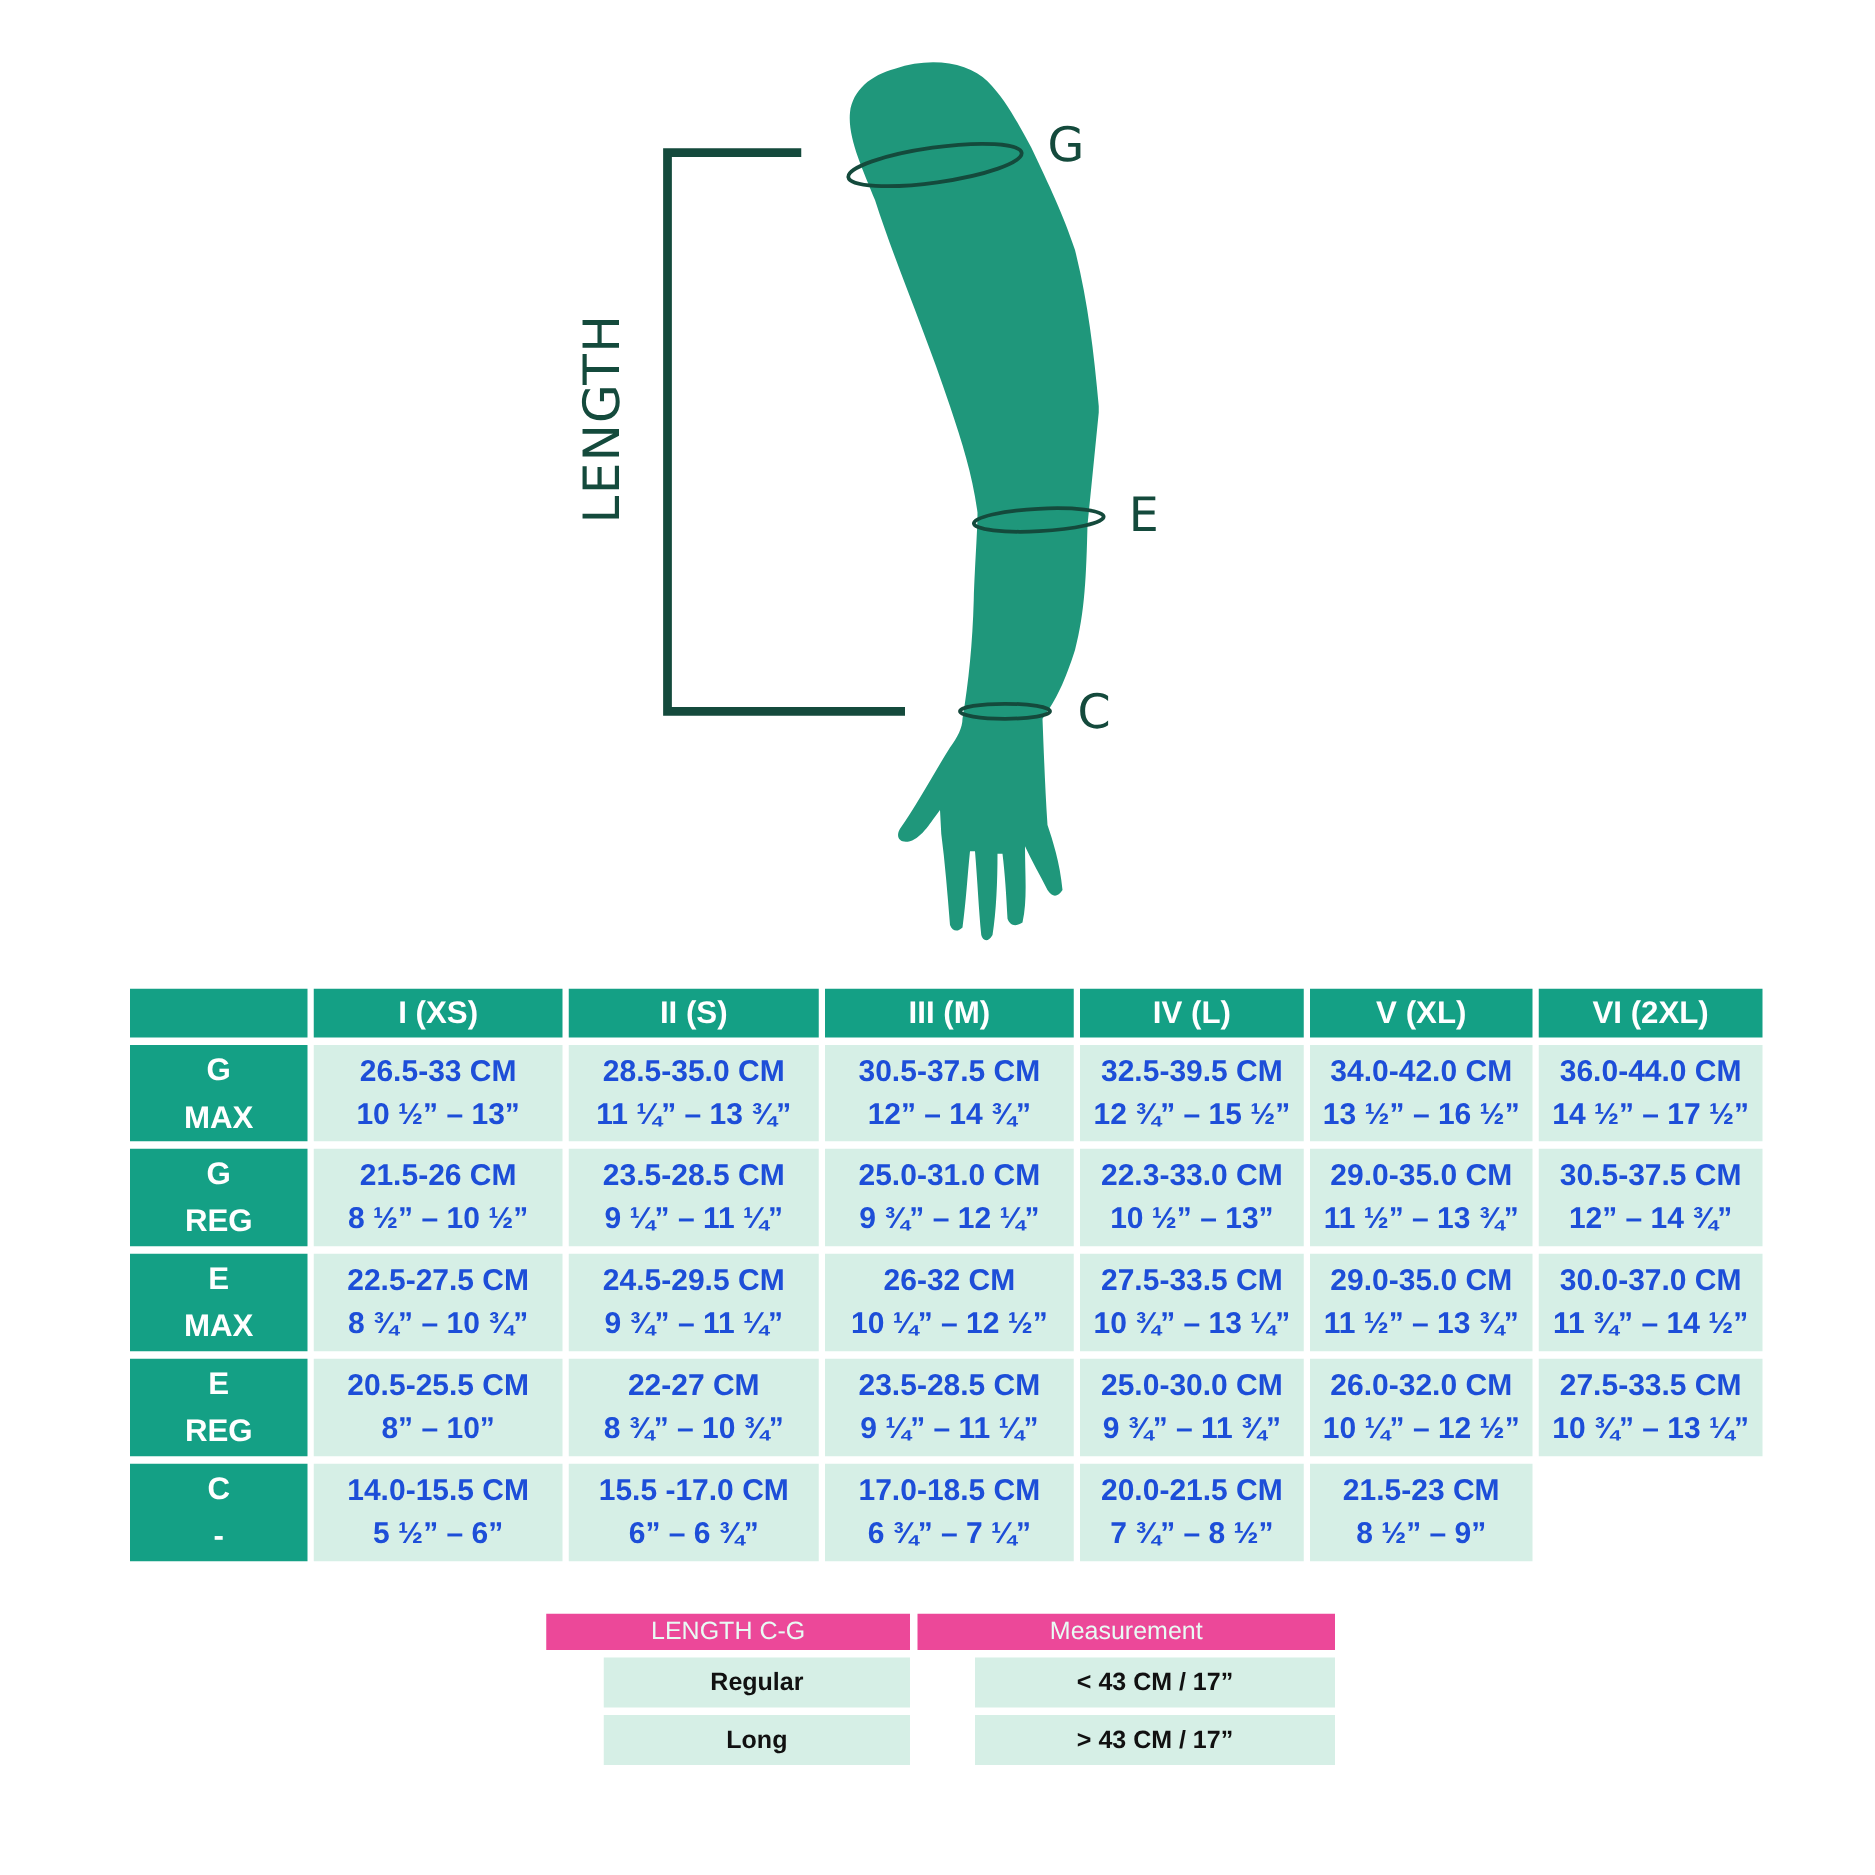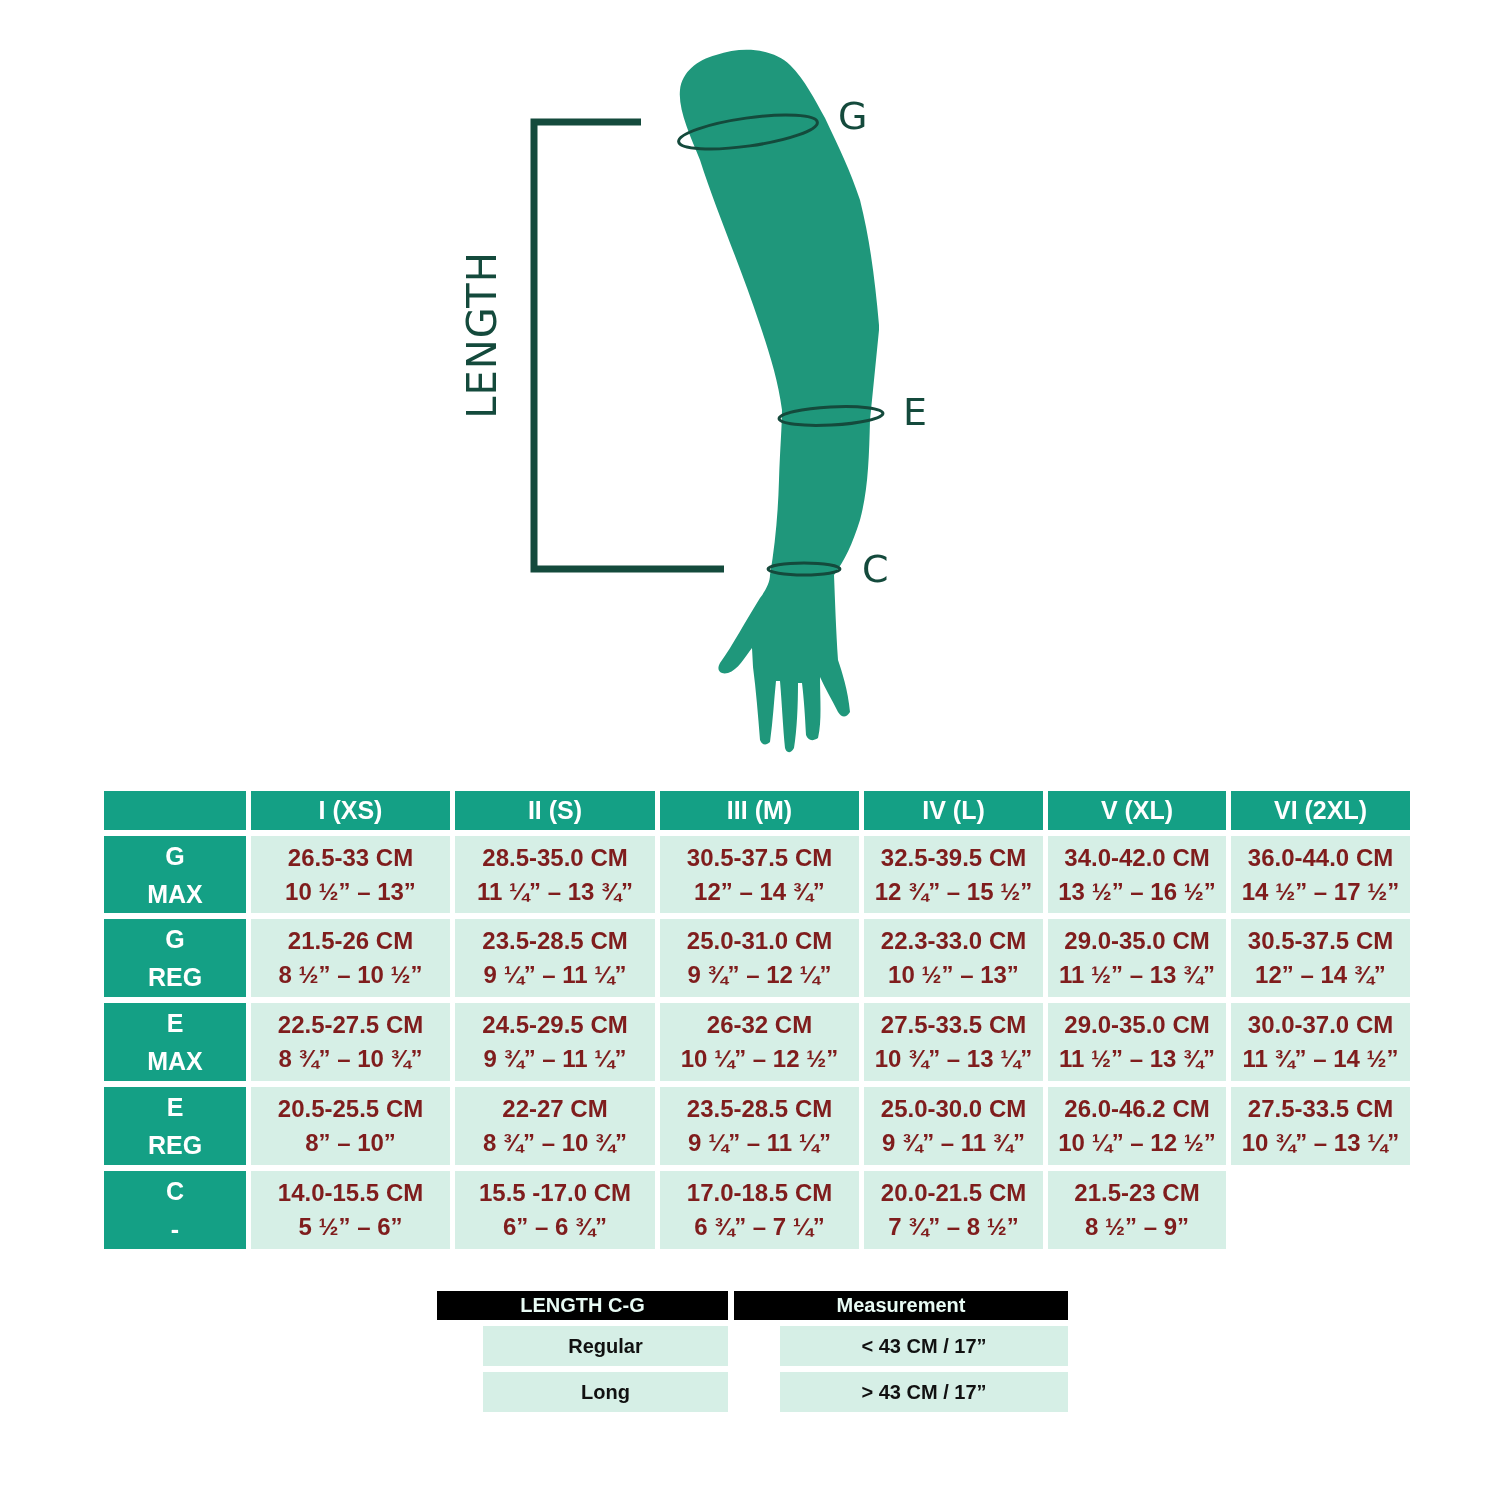--- a/index.html
+++ b/index.html
@@ -11,26 +11,26 @@
   .length-lbl { position:absolute; left:482px; top:335px; transform:translate(-50%,-50%) rotate(-90deg);
                 color:#144a3c; font-family:"DejaVu Sans","Liberation Sans",sans-serif; font-size:40px; letter-spacing:1px; white-space:nowrap; }
 
   .size-table { position:absolute; left:104px; top:791px; display:grid;
                 grid-template-columns:142px 199px 200px 199px 179px 178px 179px;
                 grid-template-rows:39px 77px 78px 78px 78px 78px;
                 column-gap:5px; row-gap:6px; }
   .cell { display:flex; flex-direction:column; align-items:center; justify-content:center; text-align:right; }
   .hdr { background:#14a085; color:#ffffff; font-weight:bold; font-size:25px; font-family:"Liberation Sans",sans-serif; }
   .rowhdr { background:#14a085; color:#ffffff; font-weight:bold; font-size:25px; line-height:38px; }
-  .val { background:#d6efe6; color:#7f1d1d; font-weight:bold; font-size:24px; line-height:34px; }
+  .val { background:#d6efe6; color:#1d4ed8; font-weight:bold; font-size:24px; line-height:34px; }
 
   .len-table { position:absolute; left:437px; top:1291px; display:grid;
                grid-template-columns:291px 334px; grid-template-rows:29px 40px 40px;
                column-gap:6px; row-gap:6px; }
-  .len-hdr { background:#000000; color:#e8fbf4; font-weight:bold; font-size:20px; }
+  .len-hdr { background:#ec4899; color:#e8fbf4; font-weight:normal; font-size:20px; }
   .len-val { background:#d6efe6; color:#111111; font-weight:bold; font-size:20px;margin-left:46px; }
 </style>
 </head>
 <body>
 
 <div class="diagram">
   <svg width="1500" height="780" viewBox="0 0 1500 780">
 
     <path d="M641 122 L534 122 L534 569 L724 569" fill="none" stroke="#144a3c" stroke-width="7"></path>
 
@@ -192,21 +192,21 @@
     </div>
   <div class="cell val">
       <span>23.5-28.5 CM</span>
       <span>9 ¼” – 11 ¼”</span>
     </div>
   <div class="cell val">
       <span>25.0-30.0 CM</span>
       <span>9 ¾” – 11 ¾”</span>
     </div>
   <div class="cell val">
-      <span>26.0-46.2 CM</span>
+      <span>26.0-32.0 CM</span>
       <span>10 ¼” – 12 ½”</span>
     </div>
   <div class="cell val">
       <span>27.5-33.5 CM</span>
       <span>10 ¾” – 13 ¼”</span>
     </div>
 
   <div class="cell rowhdr">
       <span>C</span>
       <span>-</span>

